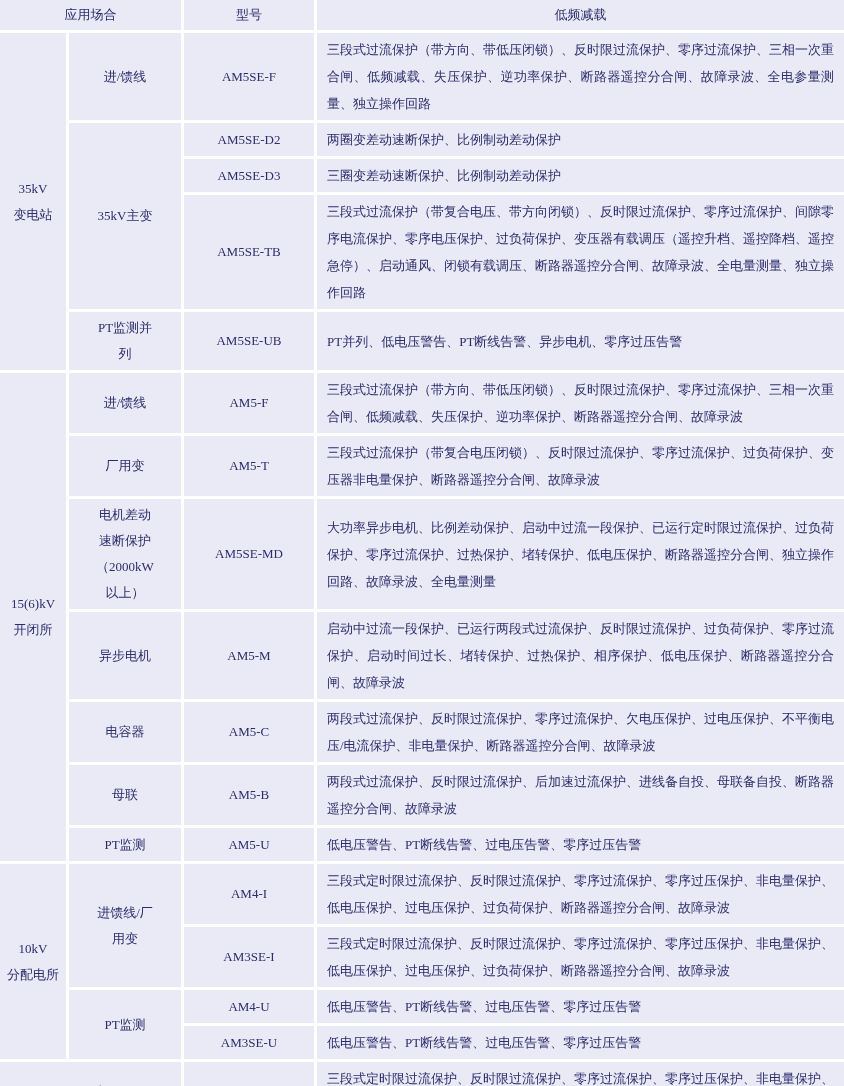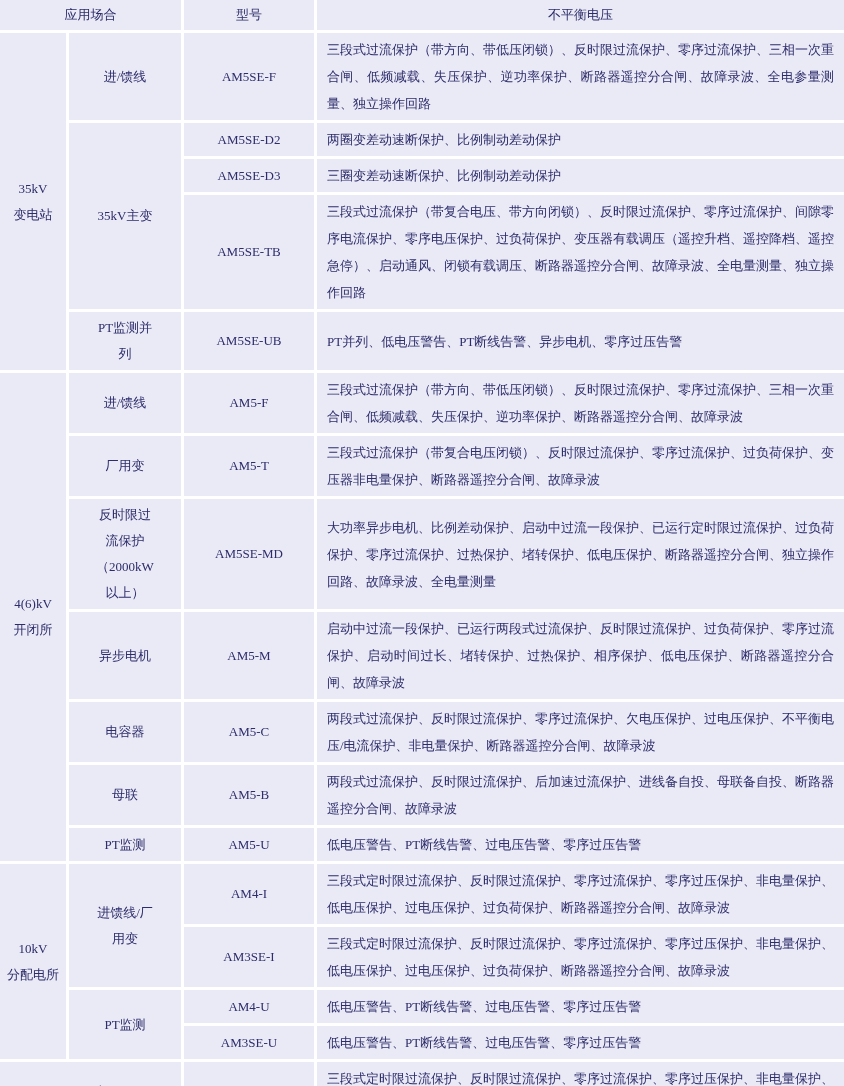--- a/index.html
+++ b/index.html
@@ -61,21 +61,21 @@
     <col class="c-cat">
         <col class="c-sub">
         <col class="c-mod">
         <col class="c-fun">
   </colgroup>
 
   <tbody>
         <tr>
     <td class="hdr" colspan="2">应用场合</td>
     <td class="hdr">型号</td>
-    <td class="hdr">不平衡电压</td>
+    <td class="hdr">低频减载</td>
   </tr>
 
   <tr>
     <td class="cat" rowspan="5">
       <span>35kV</span><br>
       <span>变电站</span>
     </td>
     <td class="sub">进/馈线</td>
     <td class="model">AM5SE-F</td>
     <td class="func">三段式过流保护（带方向、带低压闭锁）、反时限过流保护、零序过流保护、三相一次重合闸、低频减载、失压保护、逆功率保护、断路器遥控分合闸、故障录波、全电参量测量、独立操作回路</td>
@@ -94,34 +94,34 @@
     <td class="func">三段式过流保护（带复合电压、带方向闭锁）、反时限过流保护、零序过流保护、间隙零序电流保护、零序电压保护、过负荷保护、变压器有载调压（遥控升档、遥控降档、遥控急停）、启动通风、闭锁有载调压、断路器遥控分合闸、故障录波、全电量测量、独立操作回路</td>
   </tr>
   <tr>
     <td class="sub">PT监测并列</td>
     <td class="model">AM5SE-UB</td>
     <td class="func">PT并列、低电压警告、PT断线告警、异步电机、零序过压告警</td>
   </tr>
 
   <tr>
     <td class="cat" rowspan="7">
-      <span>4(6)kV</span><br>
+      <span>15(6)kV</span><br>
       <span>开闭所</span>
     </td>
     <td class="sub">进/馈线</td>
     <td class="model">AM5-F</td>
     <td class="func">三段式过流保护（带方向、带低压闭锁）、反时限过流保护、零序过流保护、三相一次重合闸、低频减载、失压保护、逆功率保护、断路器遥控分合闸、故障录波</td>
   </tr>
   <tr>
     <td class="sub">厂用变</td>
     <td class="model">AM5-T</td>
     <td class="func">三段式过流保护（带复合电压闭锁）、反时限过流保护、零序过流保护、过负荷保护、变压器非电量保护、断路器遥控分合闸、故障录波</td>
   </tr>
   <tr>
-    <td class="sub">反时限过流保护（2000kW以上）</td>
+    <td class="sub">电机差动速断保护（2000kW以上）</td>
     <td class="model">AM5SE-MD</td>
     <td class="func">大功率异步电机、比例差动保护、启动中过流一段保护、已运行定时限过流保护、过负荷保护、零序过流保护、过热保护、堵转保护、低电压保护、断路器遥控分合闸、独立操作回路、故障录波、全电量测量</td>
   </tr>
   <tr>
     <td class="sub">异步电机</td>
     <td class="model">AM5-M</td>
     <td class="func">启动中过流一段保护、已运行两段式过流保护、反时限过流保护、过负荷保护、零序过流保护、启动时间过长、堵转保护、过热保护、相序保护、低电压保护、断路器遥控分合闸、故障录波</td>
   </tr>
   <tr>
     <td class="sub">电容器</td>

